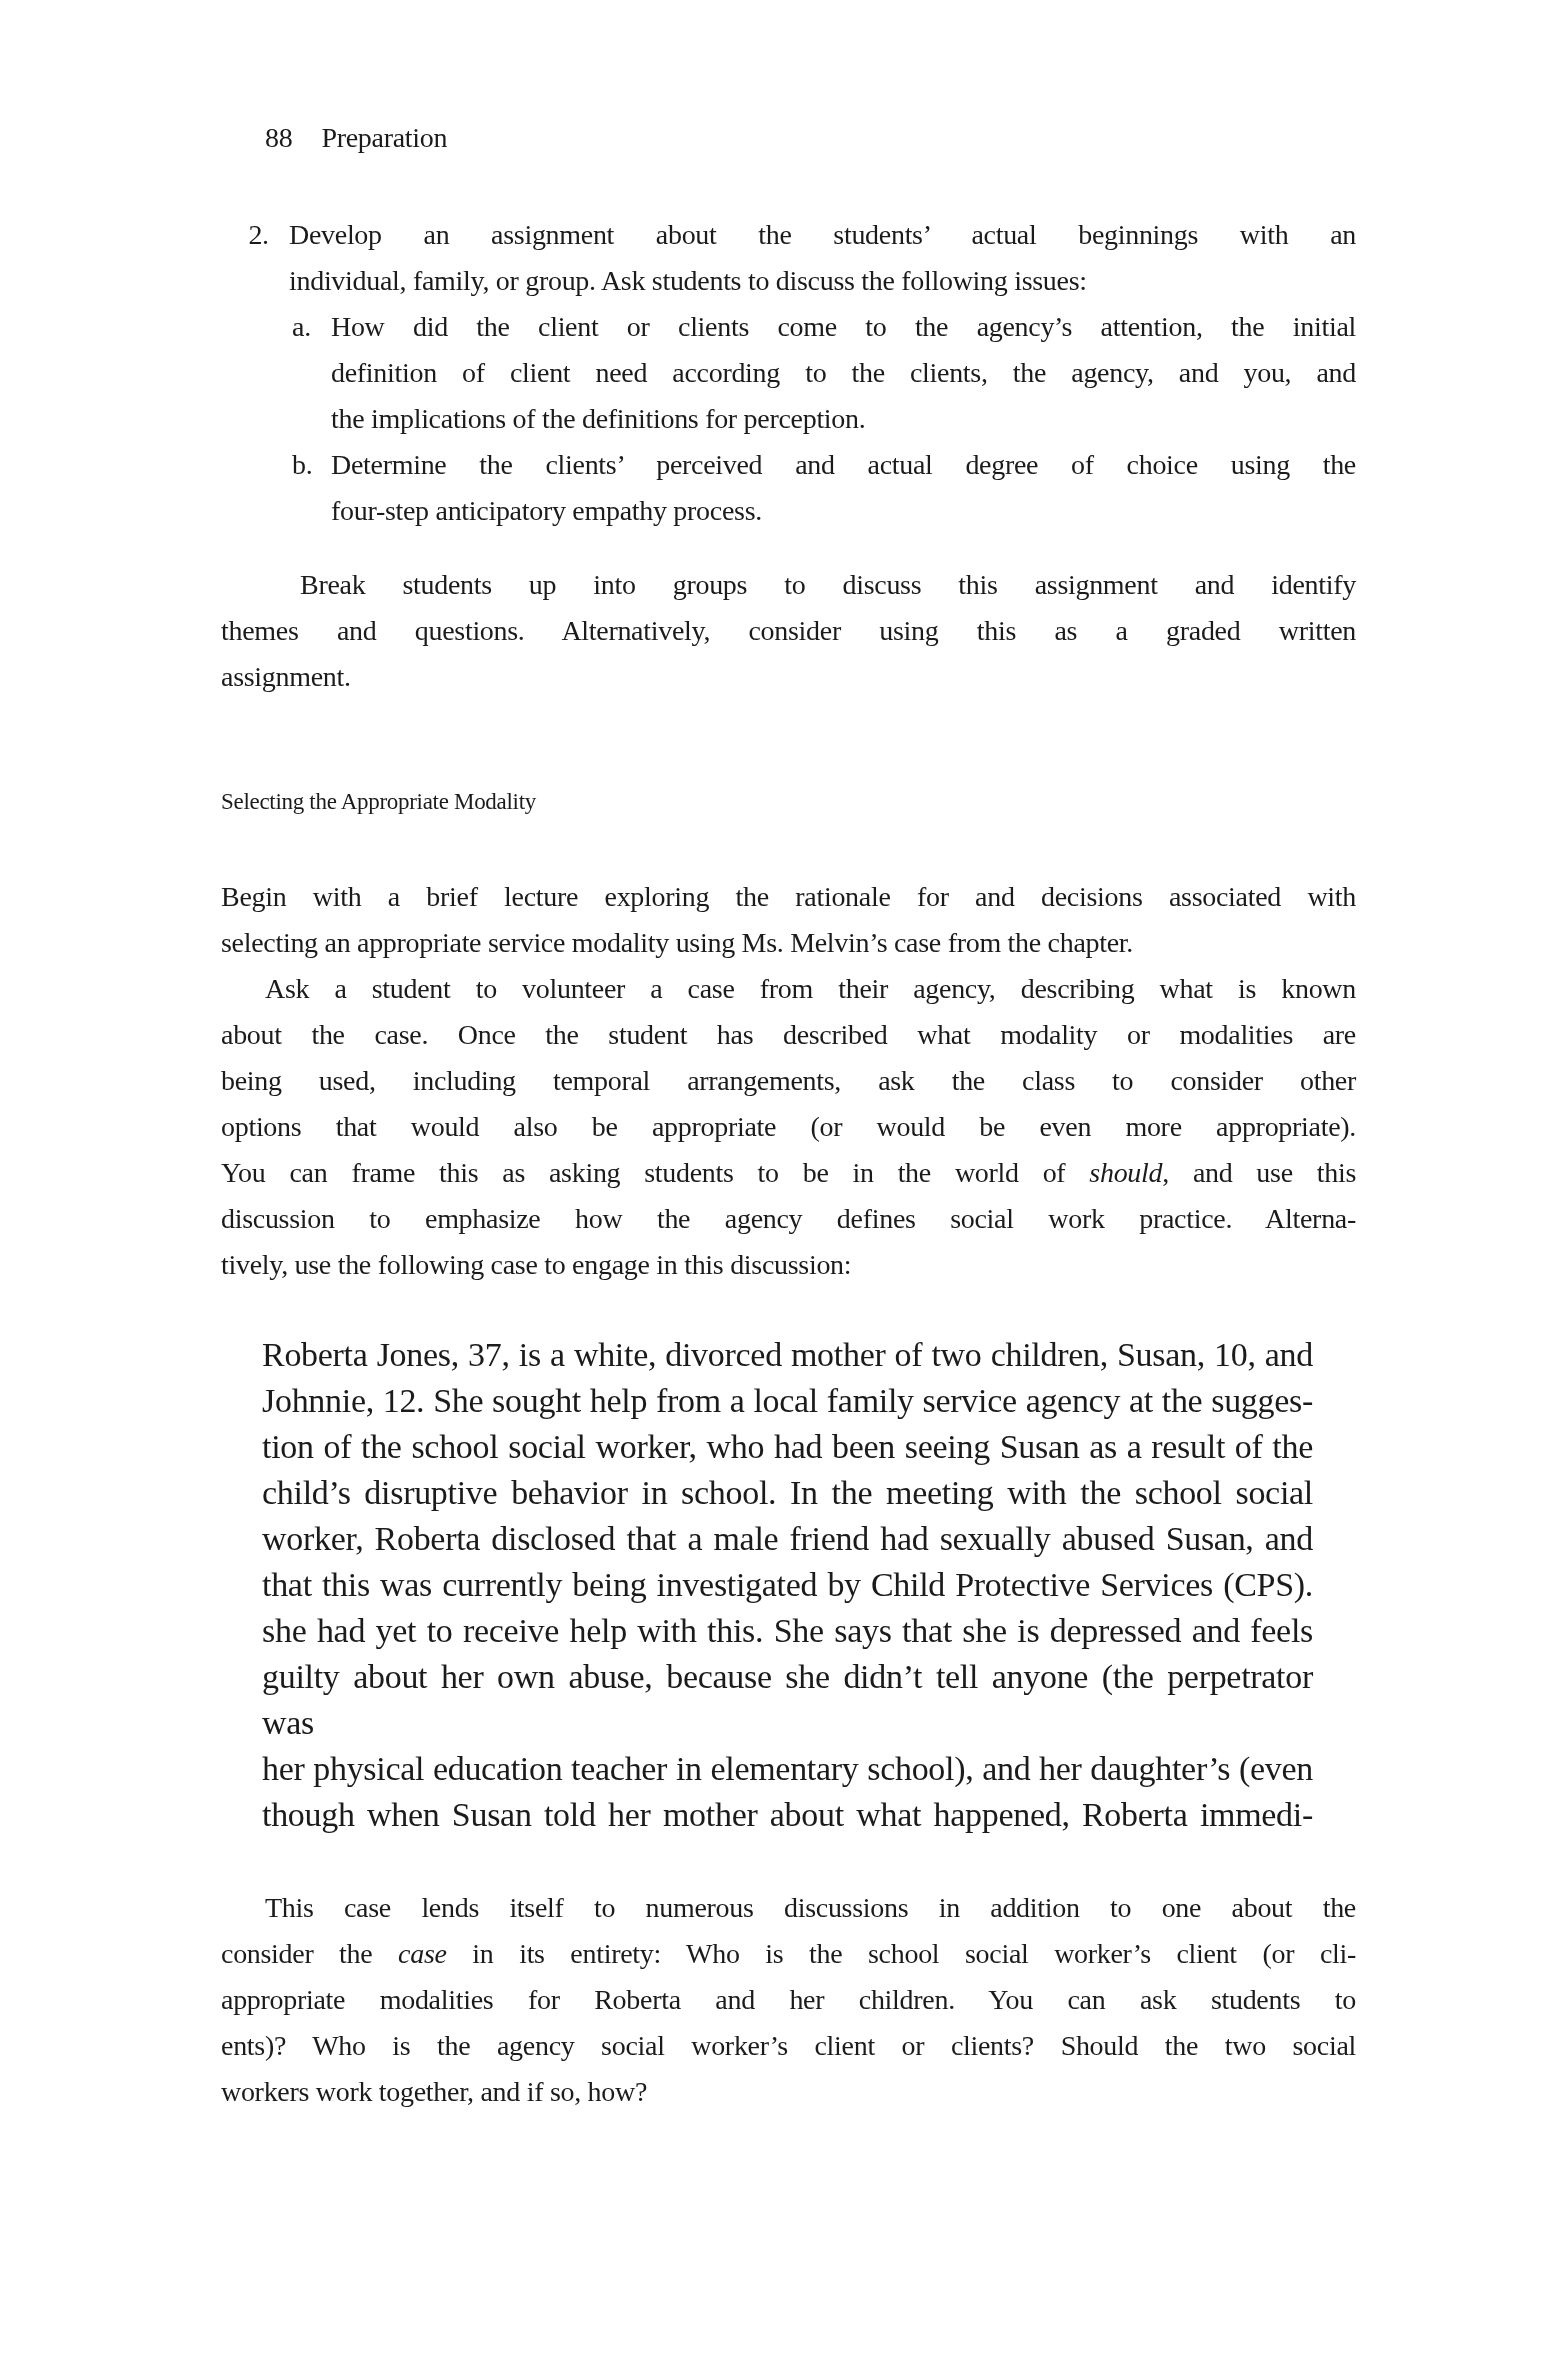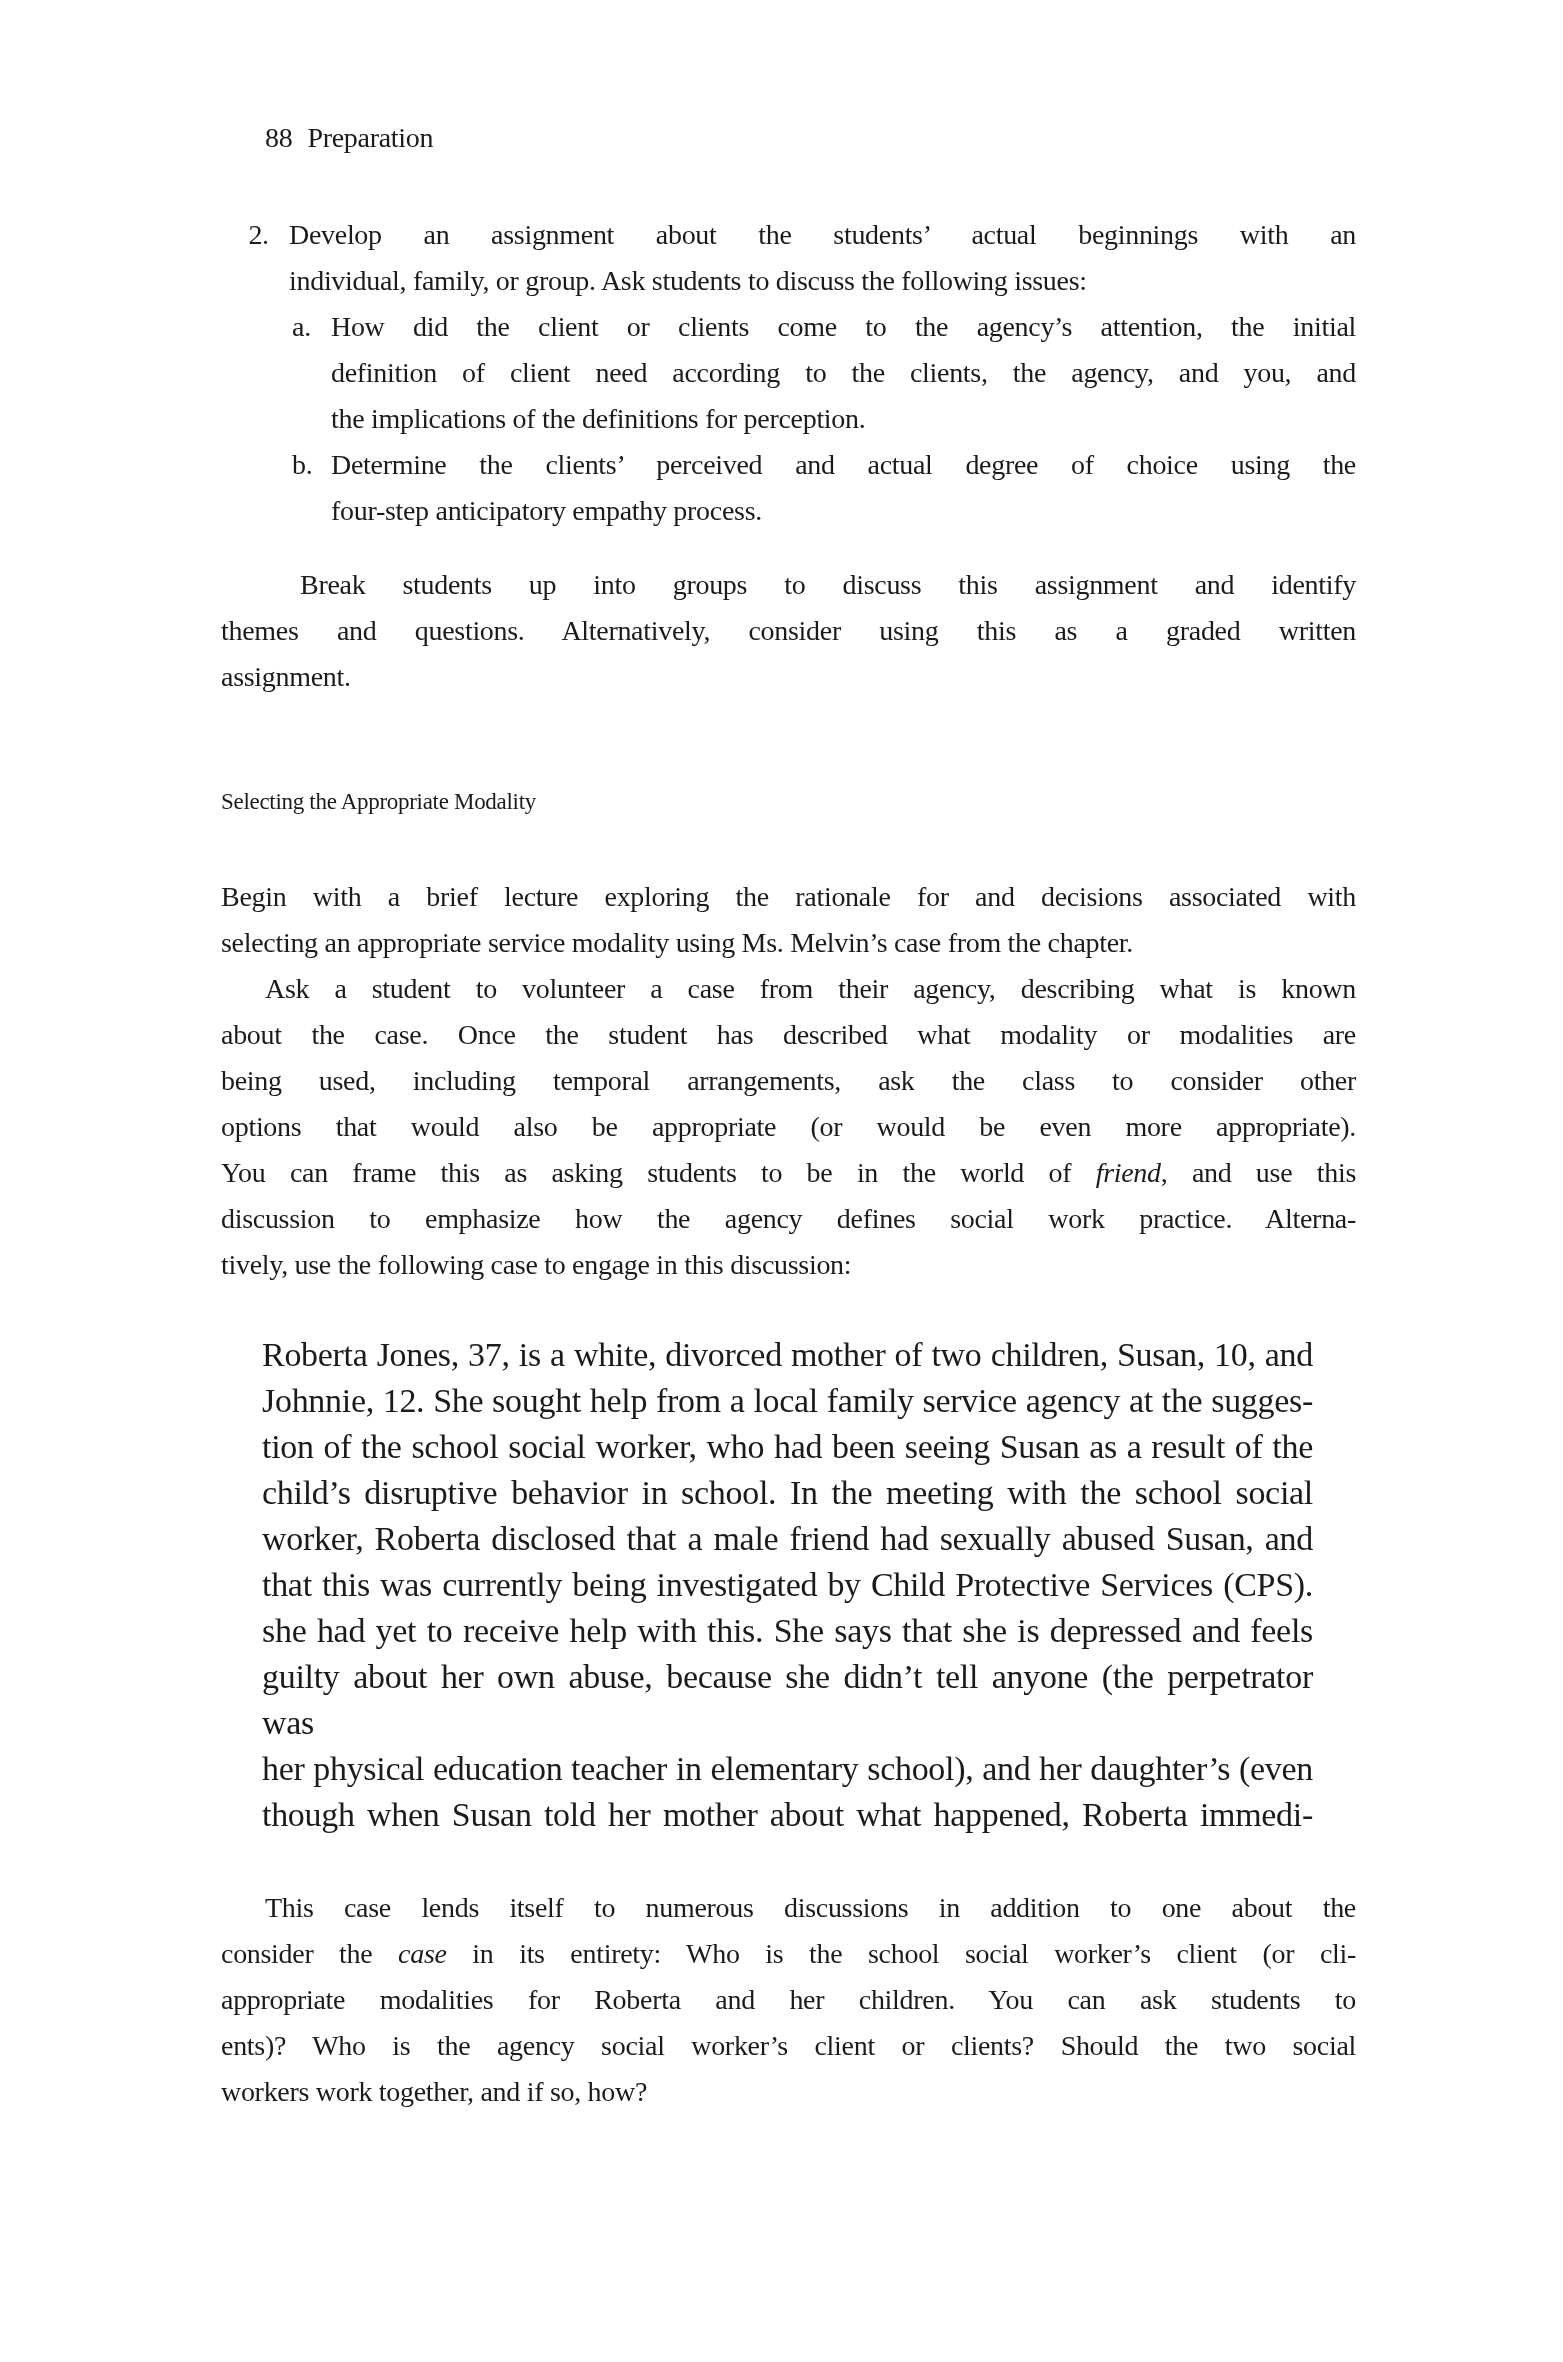--- a/index.html
+++ b/index.html
@@ -17,21 +17,21 @@
     width: 1135px;
     padding-top: 115px;
     font-size: 28px;
     line-height: 46px;
     letter-spacing: -0.3px;
   }
   .running-head {
     padding-left: 44px;
     white-space: nowrap;
   }
-  .running-head .page-num { margin-right: 15px; }
+  .running-head .page-num { margin-right: 29px; }
 
   .line { text-align: justify; text-align-last: justify; }
   .line.last { text-align-last: left; }
   .line em { font-style: italic; }
 
   .numbered-list { margin-top: 51px; }
   .li { position: relative; }
   .li .marker { position: absolute; top: 0; }
   .li-l2 { padding-left: 68px; }
   .li-l2 > .marker { left: 27.4px; }
@@ -107,21 +107,21 @@
   <div class="para-begin">
       <div class="line">Begin with a brief lecture exploring the rationale for and decisions associated with</div>
       <div class="line last">selecting an appropriate service modality using Ms. Melvin’s case from the chapter.</div>
     </div>
 
   <div class="para-ask">
       <div class="line">Ask a student to volunteer a case from their agency, describing what is known</div>
       <div class="line">about the case. Once the student has described what modality or modalities are</div>
       <div class="line">being used, including temporal arrangements, ask the class to consider other</div>
       <div class="line">options that would also be appropriate (or would be even more appropriate).</div>
-      <div class="line">You can frame this as asking students to be in the world of <em>friend</em>, and use this</div>
+      <div class="line">You can frame this as asking students to be in the world of <em>should</em>, and use this</div>
       <div class="line">discussion to emphasize how the agency defines social work practice. Alterna-</div>
       <div class="line last">tively, use the following case to engage in this discussion:</div>
     </div>
 
   <div class="case-block">
       <div class="line">Roberta Jones, 37, is a white, divorced mother of two children, Susan, 10, and</div>
       <div class="line">Johnnie, 12. She sought help from a local family service agency at the sugges-</div>
       <div class="line">tion of the school social worker, who had been seeing Susan as a result of the</div>
       <div class="line">child’s disruptive behavior in school. In the meeting with the school social</div>
       <div class="line">worker, Roberta disclosed that a male friend had sexually abused Susan, and</div>

